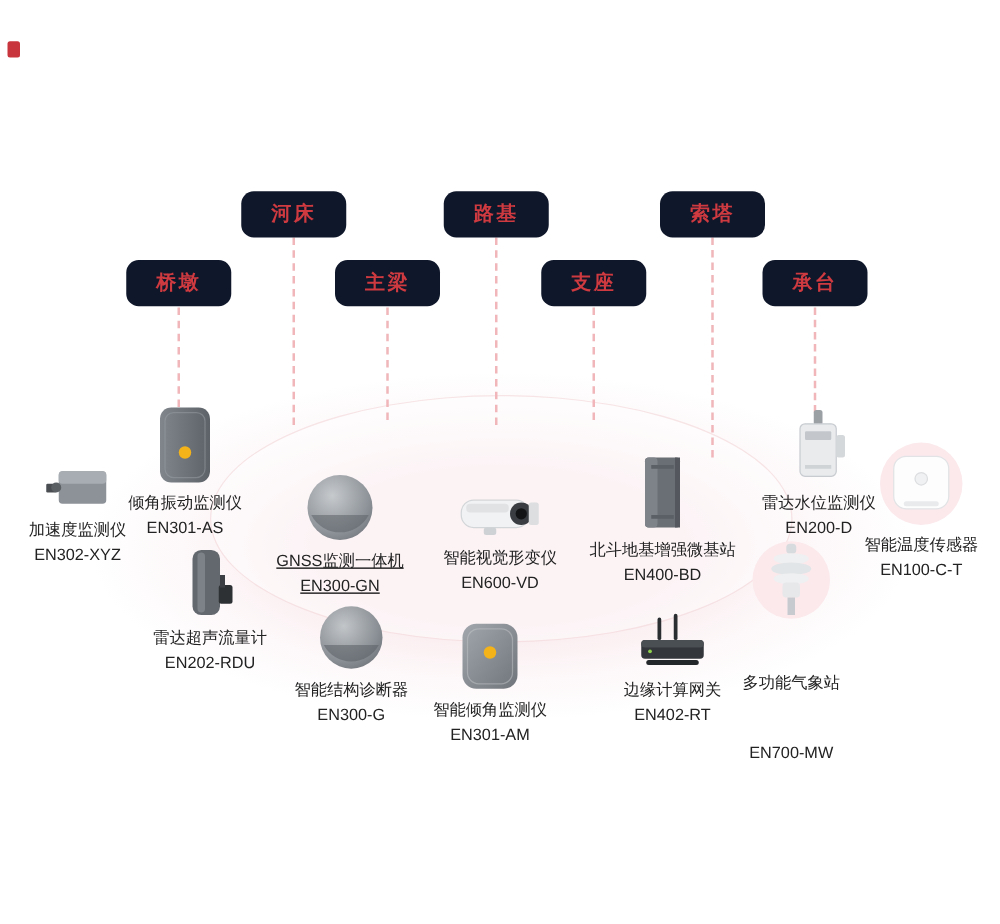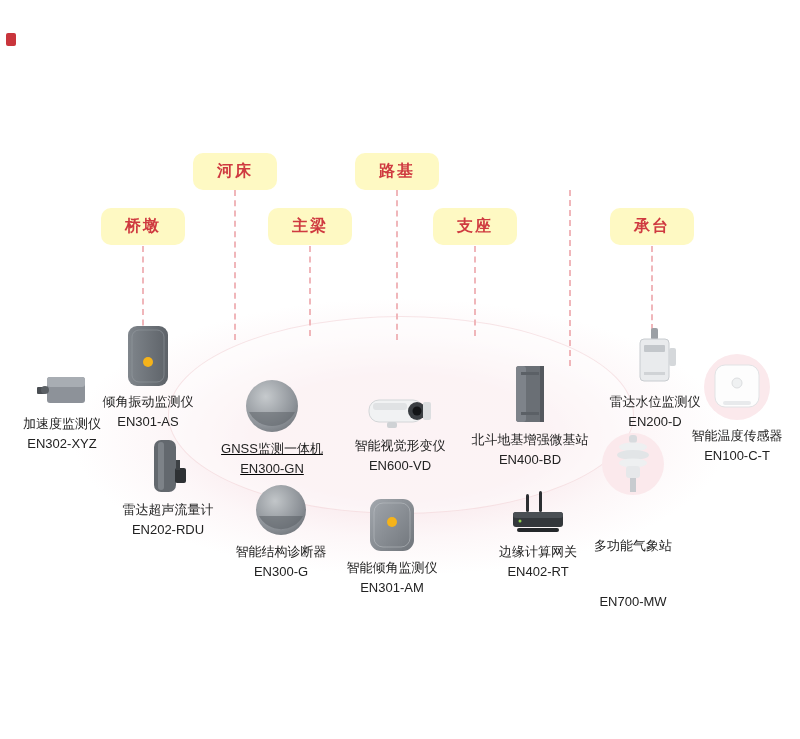--- a/index.html
+++ b/index.html
@@ -2,21 +2,21 @@
 <html><head>
 <meta charset="utf-8">
 <style>
   html,body{margin:0;padding:0;background:#ffffff;}
   body{font-family:"Liberation Sans","DejaVu Sans",sans-serif;}
   #stage{position:relative;width:800px;height:739px;margin:0 auto;background:#ffffff;overflow:hidden;}
 
   
   .pill{
     position:absolute;transform:translateX(-50%);
-    background:#fef9c3;color:#cf3a40;
+    background:#0f172a;color:#cf3a40;
     font-size:16px;font-weight:700;letter-spacing:2px;
     padding:8px 24px;border-radius:10px;white-space:nowrap;
   }
 
   
   .vline{position:absolute;width:0;border-left:2px dashed #f0b6ba;}
 
   
   .ellipse-outer{
     position:absolute;left:72px;top:298px;width:656px;height:278px;border-radius:50%;
@@ -61,20 +61,21 @@
   <div class="vline" style="left:234px;top:190px;height:150px;"></div>
   <div class="vline" style="left:396px;top:190px;height:150px;"></div>
   <div class="vline" style="left:569px;top:190px;height:176px;"></div>
   <div class="vline" style="left:142px;top:246px;height:90px;"></div>
   <div class="vline" style="left:309px;top:246px;height:90px;"></div>
   <div class="vline" style="left:474px;top:246px;height:90px;"></div>
   <div class="vline" style="left:651px;top:246px;height:84px;"></div>
 
   <div class="pill" style="left:235px;top:153px;"><span>河床</span></div>
   <div class="pill" style="left:397px;top:153px;font-family:Liberation Mono, monospace;"><span>路基</span></div>
+  <div class="pill" style="left:570px;top:153px;"><span>索塔</span></div>
   <div class="pill" style="left:143px;top:208px;"><span>桥墩</span></div>
   <div class="pill" style="left:310px;top:208px;"><span>主梁</span></div>
   <div class="pill" style="left:652px;top:208px;"><span>承台</span></div>
   <div class="pill" style="left:475px;top:208px;"><span>支座</span></div>
 
 
   <div class="device" style="left:62px;top:368px;">
     <div class="icon-wrap">
       <svg width="54" height="42" viewBox="0 0 54 42">
         <rect x="12" y="9" width="38" height="26" rx="3" fill="#8d9299"></rect>

